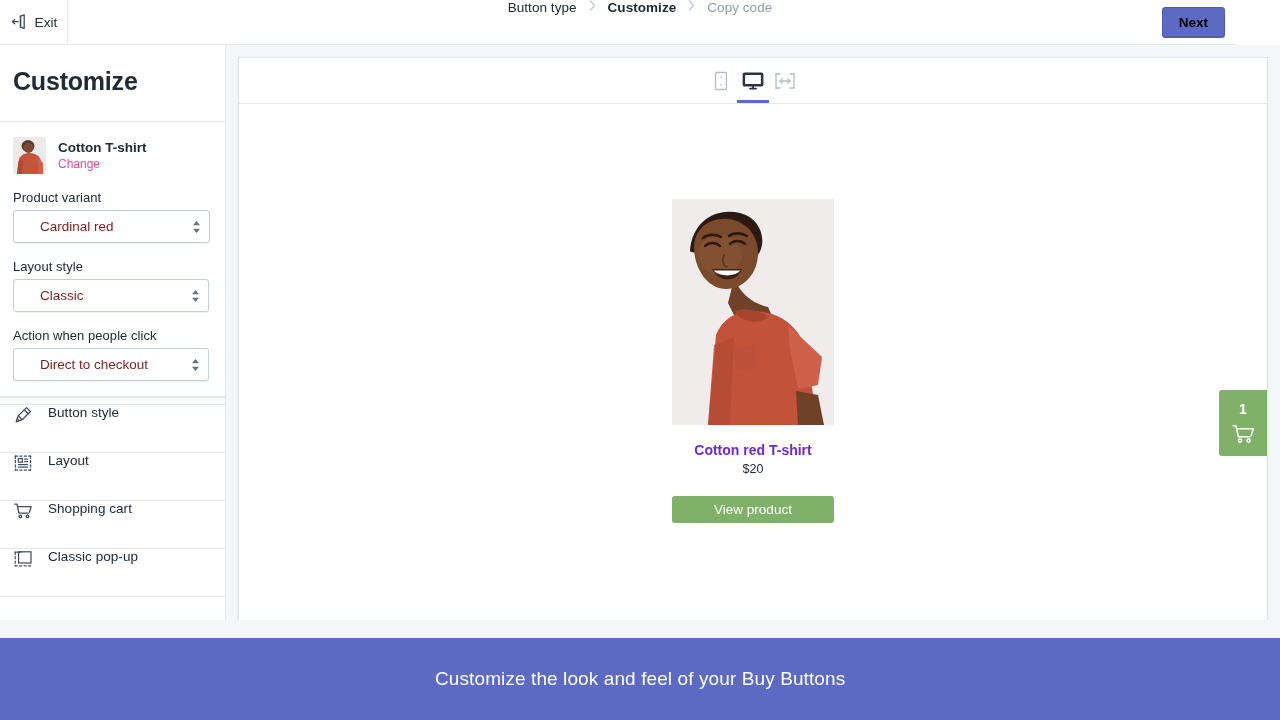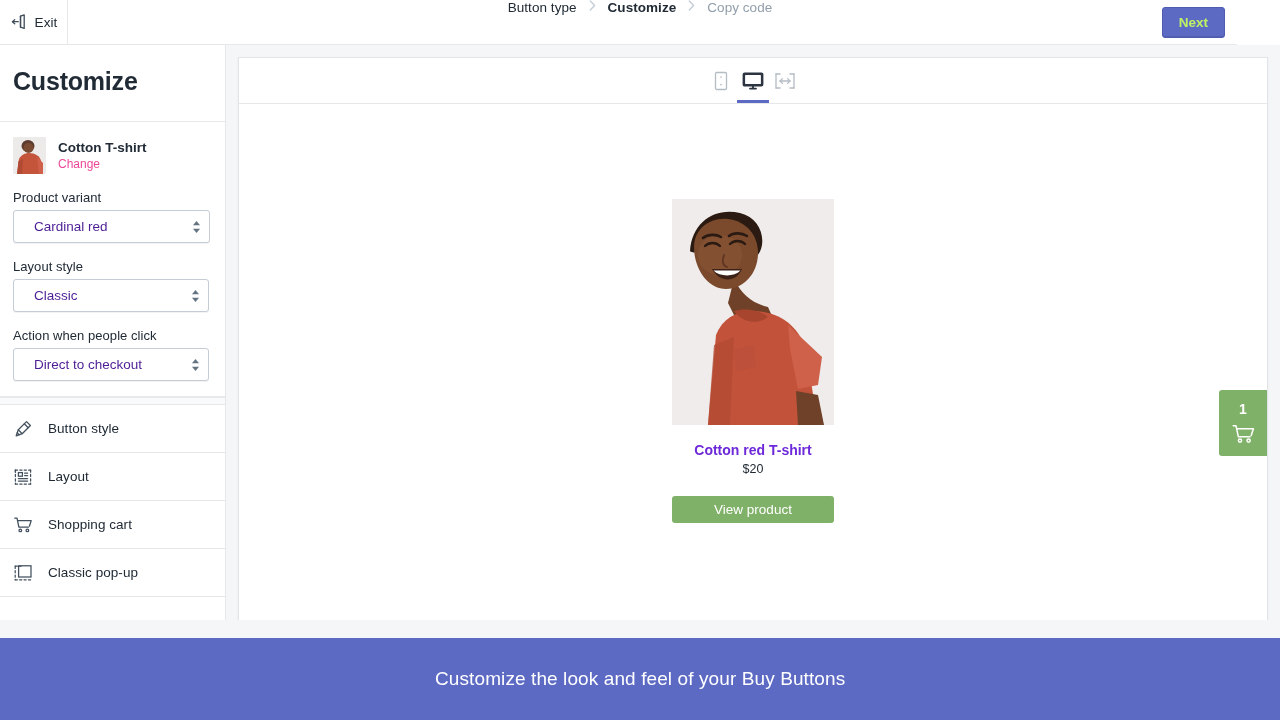--- a/index.html
+++ b/index.html
@@ -47,21 +47,21 @@
     font-size: 12px; color: #c4cdd5; margin: 0 12px; pointer-events: none;
   }
   .crumb-sep svg { display:block; }
 
   .next-btn {
     position: absolute; right: 12px; top: 7px;
     height: 31px; padding: 0 16px;
     background: #5c6ac4;
     border: 1px solid #4f5bb0;
     border-radius: 3px;
-    color: #bef264; font-size: 13.5px; font-weight: bold;
+    color: #000000; font-size: 13.5px; font-weight: bold;
     display: flex; align-items: center; justify-content: center;
     cursor: pointer;
     box-shadow: inset 0 -1px 0 rgba(0,0,0,.1);
   }
 
   
   .sidebar {
     position: absolute; left: 0; top: 45px;
     width: 226px; height: 575px;
     background: #ffffff;
@@ -90,44 +90,44 @@
   .product-name { font-size: 13.5px; font-weight: bold; color: #212b36; }
   .product-change { font-size: 12px; color: #ec4899; cursor: pointer; }
 
   .field { padding: 0 13px; margin-top: 16px; }
   .field-label {
     font-size: 13px; color: #212b36; margin-bottom: 5px; letter-spacing: .05px;
   }
   .field select {
     width: 197px; height: 33px;
     font-family: "Liberation Sans", sans-serif;
-    font-size: 13.5px; color: #4c1d95;
+    font-size: 13.5px; color: #7f1d1d;
     background: #ffffff;
     border: 1px solid #c4cdd5;
     border-radius: 3px;
-    padding: 0 8px 0 20px;
+    padding: 0 8px 0 26px;
     cursor: pointer;
     appearance: none; -webkit-appearance: none;
     box-shadow: 0 1px 0 rgba(22,29,37,.05);
   }
   .field.narrow select { width: 196px; }
   .select-wrap { position: relative; display: inline-block; }
   .select-arrows {
     position: absolute; right: 9px; top: 50%;
     transform: translateY(-50%);
     pointer-events: none;
   }
   .select-arrows svg { display: block; }
 
   .sb-gap { height: 15px; }
   .sb-div { height: 1px; background: #e6e8ea; }
   .sb-spacer { height: 8px; background: #f9fafb; border-top:1px solid #e6e8ea; border-bottom:1px solid #e6e8ea;}
 
   .nav-item {
-    height: 48px; display: flex; align-items: center;
+    height: 48px; display: flex; 
     padding-left: 13px; gap: 15px;
     border-bottom: 1px solid #e6e8ea;
     cursor: pointer; background: #ffffff;
   }
   .nav-icon { width: 20px; height: 20px; flex: none; display:block; }
   .nav-label { font-size: 13.5px; color: #212b36; letter-spacing: .05px; }
 
   
   .preview-outer {
     position: absolute; left: 226px; top: 45px;

